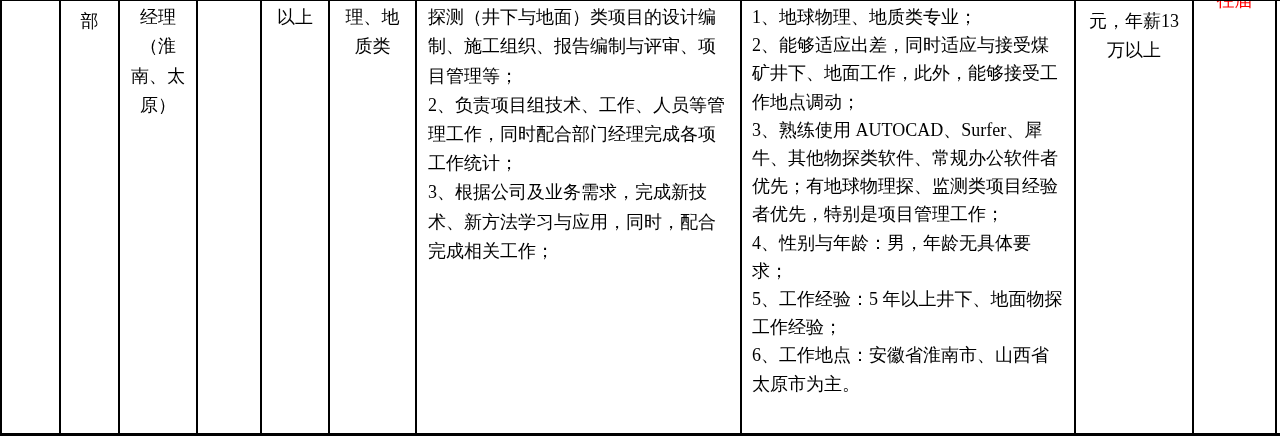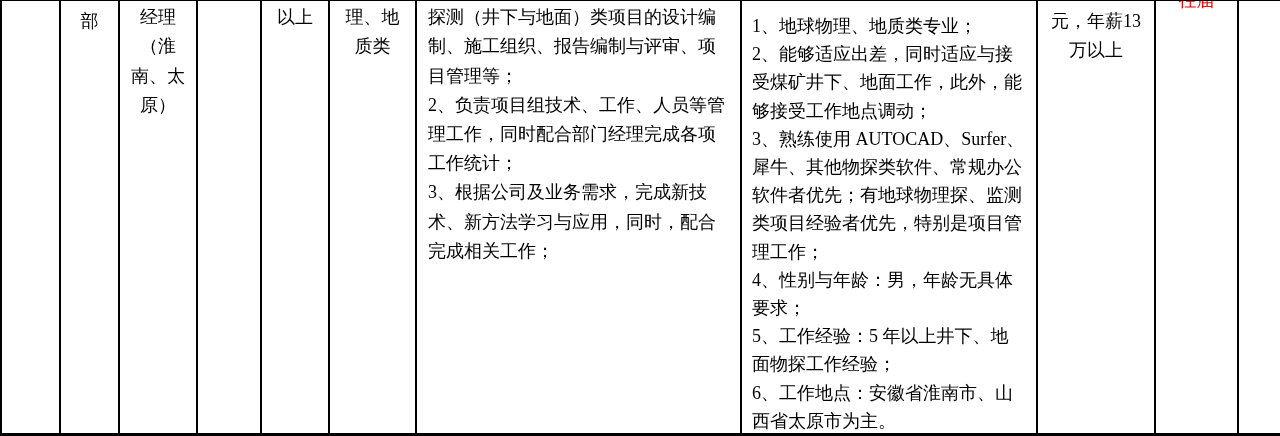--- a/index.html
+++ b/index.html
@@ -46,22 +46,22 @@
     text-align: left;
   }
   .c1  { width: 61px;  padding: 0 6px; }
   .c2  { width: 59px;  padding: 4px 8px; }
   .c3  { width: 78px;  padding: 0 8px; }
   .c4  { width: 64px;  padding: 0 6px; }
   .c5  { width: 68px;  padding: 0 2px; }
   .c6  { width: 87px; padding: 0 12px; }
   .c7  { width: 325px; padding: 0 11px; }
   .c8  {
-    width: 296px;
-    padding: 11px 10px 0 10px;
+    width: 334px;
+    padding: 2px 10px 0 10px;
     justify-content: flex-start;
     line-height: 28.2px;
   }
   .c9  { width: 118px; padding: 4px 12px; }
   .c10 { width: 83px;  padding: 12px 6px; color: #ff0000; }
 </style>
 </head>
 <body>
 
 <div class="job-table">

